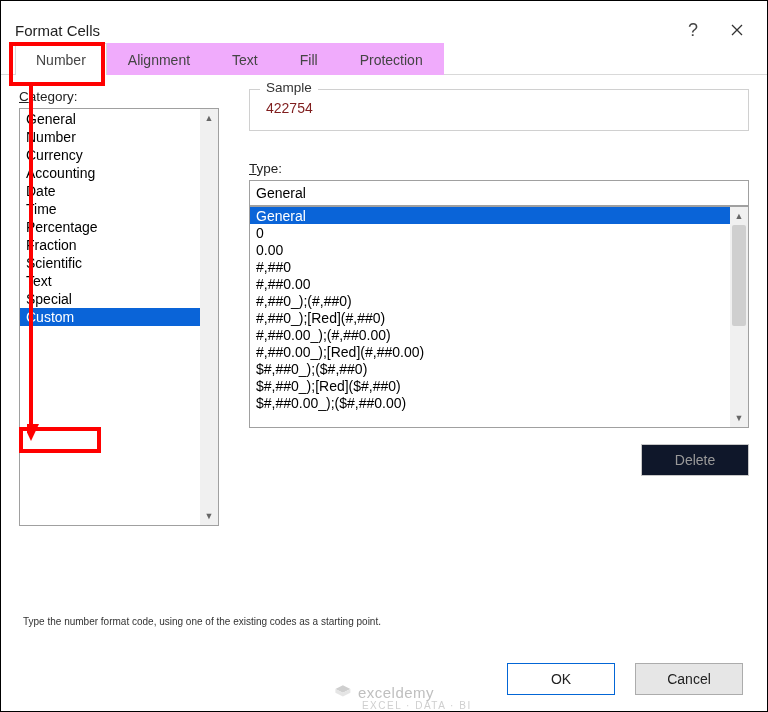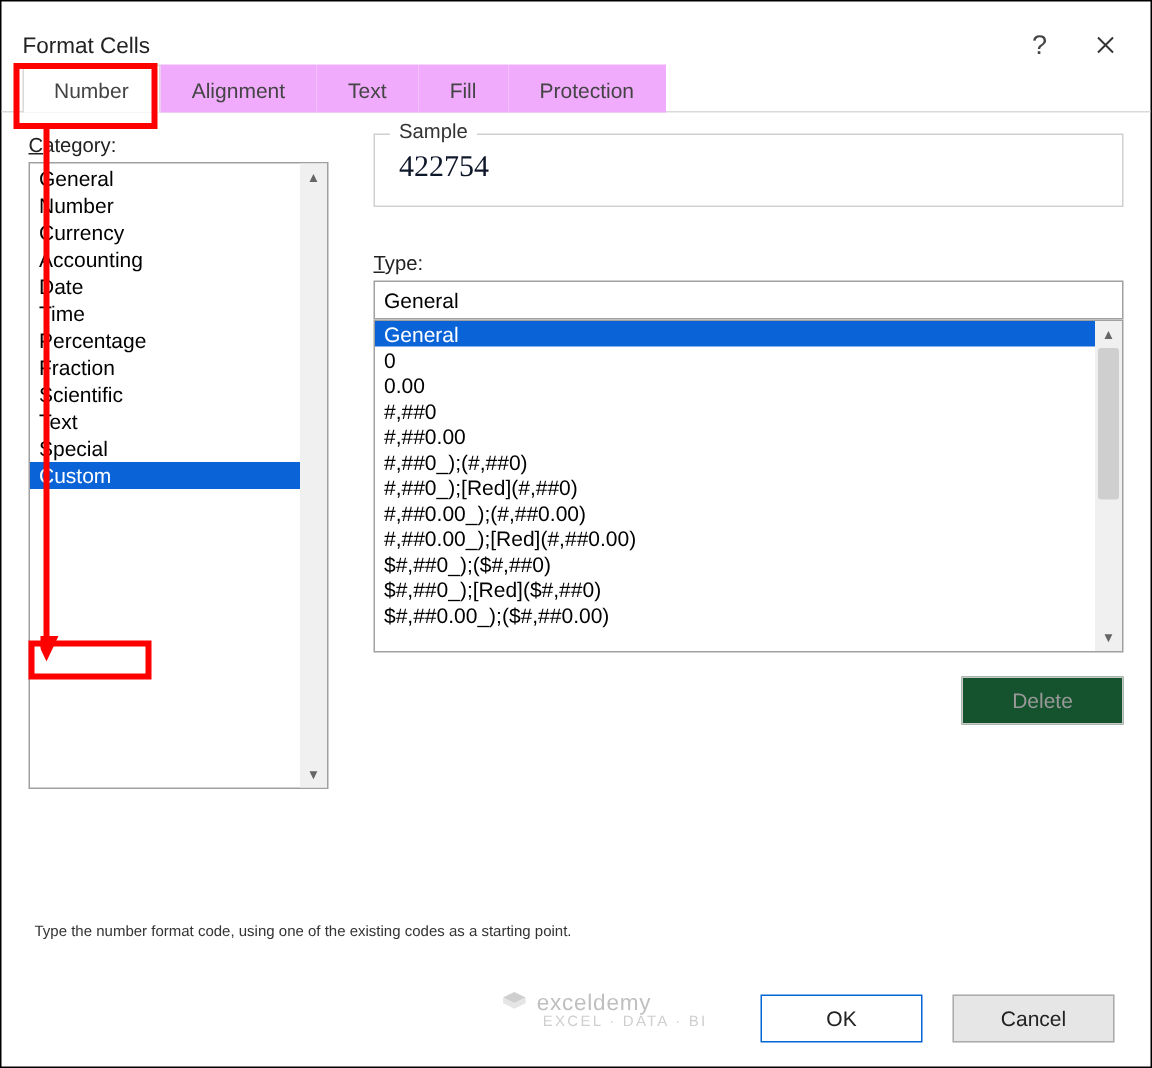--- a/index.html
+++ b/index.html
@@ -51,50 +51,50 @@
   .listbox .sb .track { flex: 1; }
   .right-col { flex: 1; }
   .fieldset {
     border: 1px solid #d0d0d0; padding: 10px 12px 14px; margin-bottom: 30px;
     position: relative;
   }
   .fieldset .legend {
     position: absolute; top: -10px; left: 10px; background: #fff; padding: 0 6px;
     font-size: 13.5px; color: #333;
   }
-  .sample-val { font-size: 20px; color: #0f172a; padding-left: 4px; font-family: Liberation Serif, serif; }
+  .sample-val { font-size: 14px; color: #7f1d1d; padding-left: 4px; }
   .type-input {
     width: 100%; border: 1px solid #a0a0a0; font-size: 14px; padding: 4px 6px;
     font-family: inherit;
   }
   .typelist {
     border: 1px solid #a0a0a0; height: 222px; margin-top: 0;
     display: flex; background: #fff;
   }
   .typelist .items { flex:1; overflow:hidden; font-size:14px; }
   .typelist .item { padding: 0.5px 6px; cursor:pointer; }
   .typelist .item.sel { background: #0a64d8; color: #fff; }
   .typelist .sb { width:18px; background:#f0f0f0; display:flex; flex-direction:column; }
   .typelist .sb .arrow { height:18px; display:flex; align-items:center; justify-content:center; font-size:9px; color:#666; }
   .typelist .sb .track { flex:1; position:relative; }
   .typelist .sb .thumb { position:absolute; left:2px; right:2px; top:0; height:55%; background:#cfcfcf; border-radius:2px; }
   .btn-row-del { display:flex; justify-content:flex-end; padding-top:16px; }
   .btn {
     min-width: 108px; height: 32px; border:1px solid #acacac; background:#e6e6e6;
     font-size:14px; color:#222; cursor:pointer; display:flex; align-items:center; justify-content:center;
   }
-  .btn.disabled { color:#999; cursor:default; background:#14532d; border-color:#c8c8c8; }
+  .btn.disabled { color:#999; cursor:default; background:#0f172a; border-color:#c8c8c8; }
   .btn.primary { border:1px solid #0366d6; background:#fff; }
   .hint { font-size:10px; color:#333; position:absolute; left:22px; bottom:20px; }
   .footer {
     height: 64px; display:flex; align-items:center; justify-content:flex-end;
     gap: 20px; padding: 0 24px; border-top:none;
   }
   .watermark {
-    position:absolute; left: 50%; transform: translateX(-50%); bottom: 34px;
+    position:absolute; left: 50%; transform: translateX(-50%); bottom: 10px;
     display:flex; align-items:center; gap:6px; color:#bfbfbf; font-size:15px; letter-spacing:0.5px;
     pointer-events:none;
   }
   .watermark svg { width:18px; height:18px; }
   .watermark .sub { font-size:10px; letter-spacing:1.5px; color:#cfcfcf; position:absolute; top:17px; left:28px; white-space:nowrap; }
   
   .anno { position:absolute; pointer-events:none; }
   .anno-tab { border:4px solid #ff0000; width:96px; height:44px; left:8px; top:41px; z-index:10; }
   .anno-custom { border:4px solid #ff0000; width:82px; height:26px; left:18px; top:426px; z-index:10; }
   .anno-arrow { left:26px; top:85px; z-index:9; }

